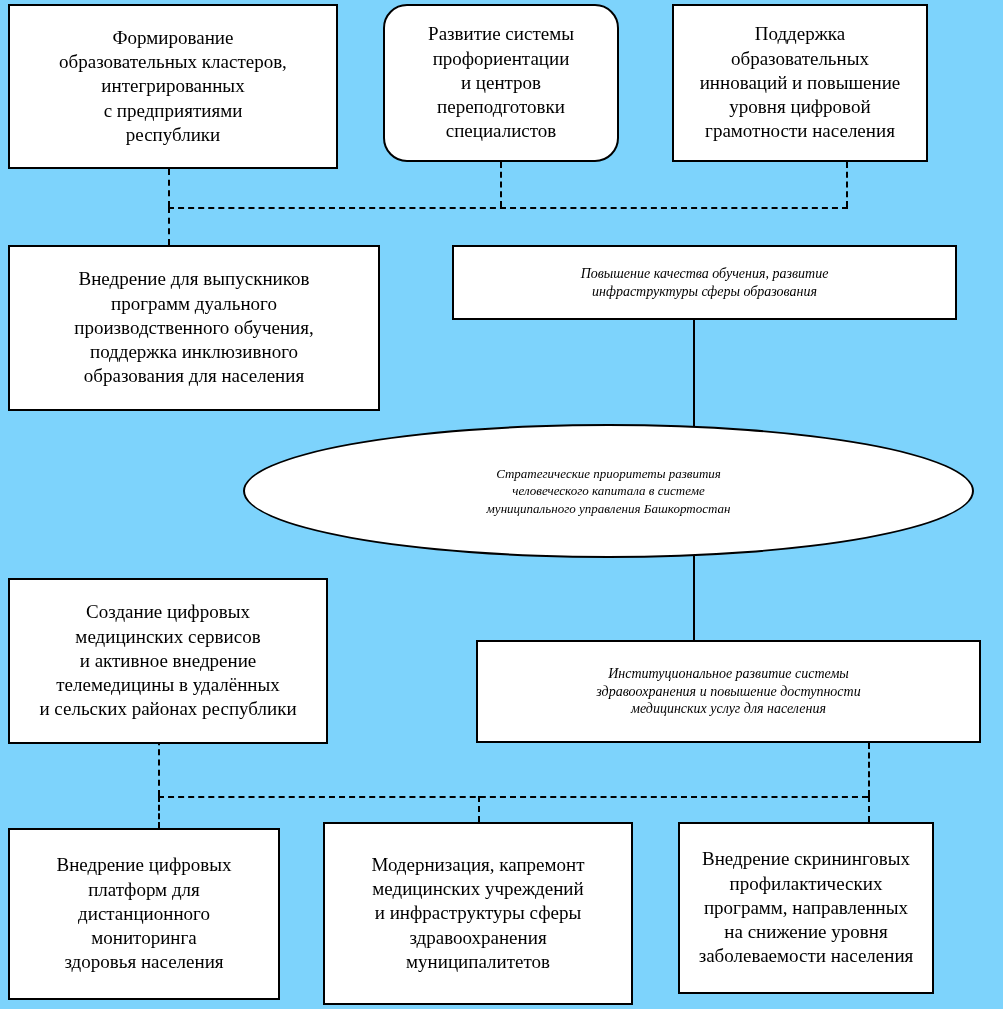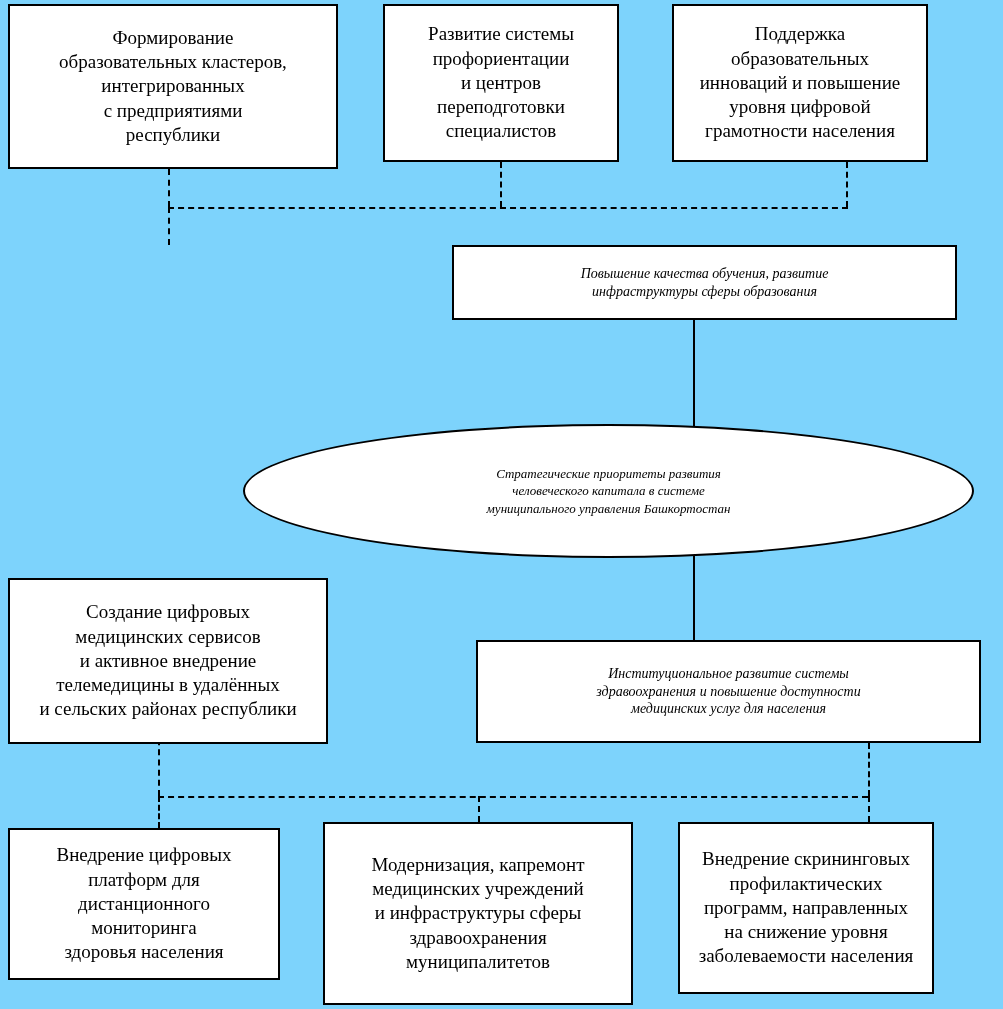--- a/index.html
+++ b/index.html
@@ -82,36 +82,43 @@
 <div id="canvas">
 
   <div class="box" style="left:8px; top:4px; width:330px; height:165px;">
     <span class="box-text">Формирование
 образовательных кластеров,
 интегрированных
 с предприятиями
 республики</span>
   </div>
 
-  <div class="box" style="left:383px; top:4px; width:236px; height:158px;">
+  <div class="box" style="left:383px; top:4px; width:236px; height:158px;border-radius:24px;">
     <span class="box-text">Развитие системы
 профориентации
 и центров
 переподготовки
 специалистов</span>
   </div>
 
   <div class="box" style="left:672px; top:4px; width:256px; height:158px;">
     <span class="box-text">Поддержка
 образовательных
 инноваций и повышение
 уровня  цифровой
 грамотности населения</span>
   </div>
 
+  <div class="box" style="left:8px; top:245px; width:372px; height:166px;">
+    <span class="box-text">Внедрение для выпускников
+программ дуального
+производственного обучения,
+поддержка инклюзивного
+образования для населения</span>
+  </div>
 
   <div class="box italic" style="left:452px; top:245px; width:505px; height:75px;">
     <span class="box-text">Повышение качества обучения, развитие
 инфраструктуры сферы образования</span>
   </div>
 
   <div class="ellipse" style="left:243px; top:424px; width:731px; height:134px;">
     <span class="box-text">Стратегические приоритеты развития
 человеческого капитала в системе
 муниципального управления Башкортостан</span>
@@ -124,21 +131,21 @@
 телемедицины в удалённых
 и сельских районах республики</span>
   </div>
 
   <div class="box italic" style="left:452px; top:640px; width:505px; height:103px;margin-left:24px;">
     <span class="box-text">Институциональное развитие системы
 здравоохранения и повышение доступности
 медицинских услуг для населения</span>
   </div>
 
-  <div class="box" style="left:8px; top:828px; width:272px; height:152px;">
+  <div class="box" style="left:8px; top:828px; width:272px; height:172px;">
     <span class="box-text">Внедрение цифровых
 платформ для
 дистанционного
 мониторинга
 здоровья населения</span>
   </div>
 
   <div class="box" style="left:323px; top:822px; width:310px; height:183px;">
     <span class="box-text">Модернизация, капремонт
 медицинских учреждений

